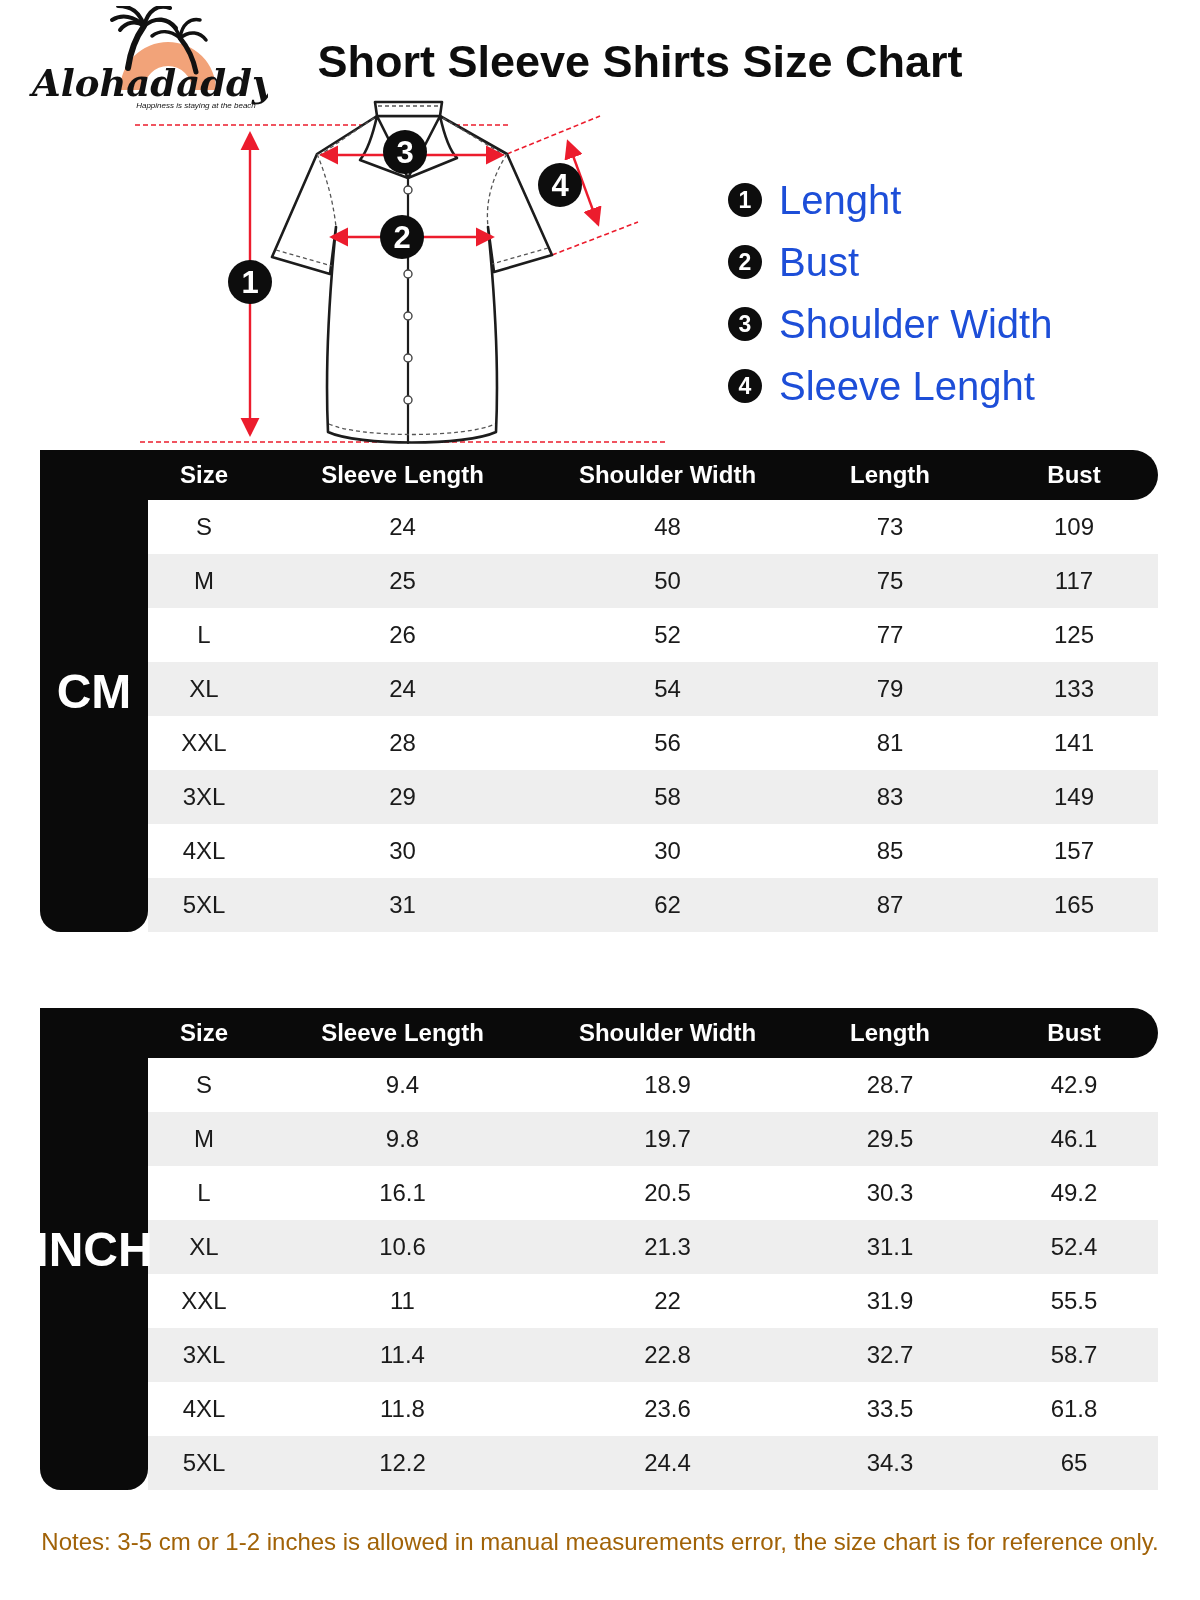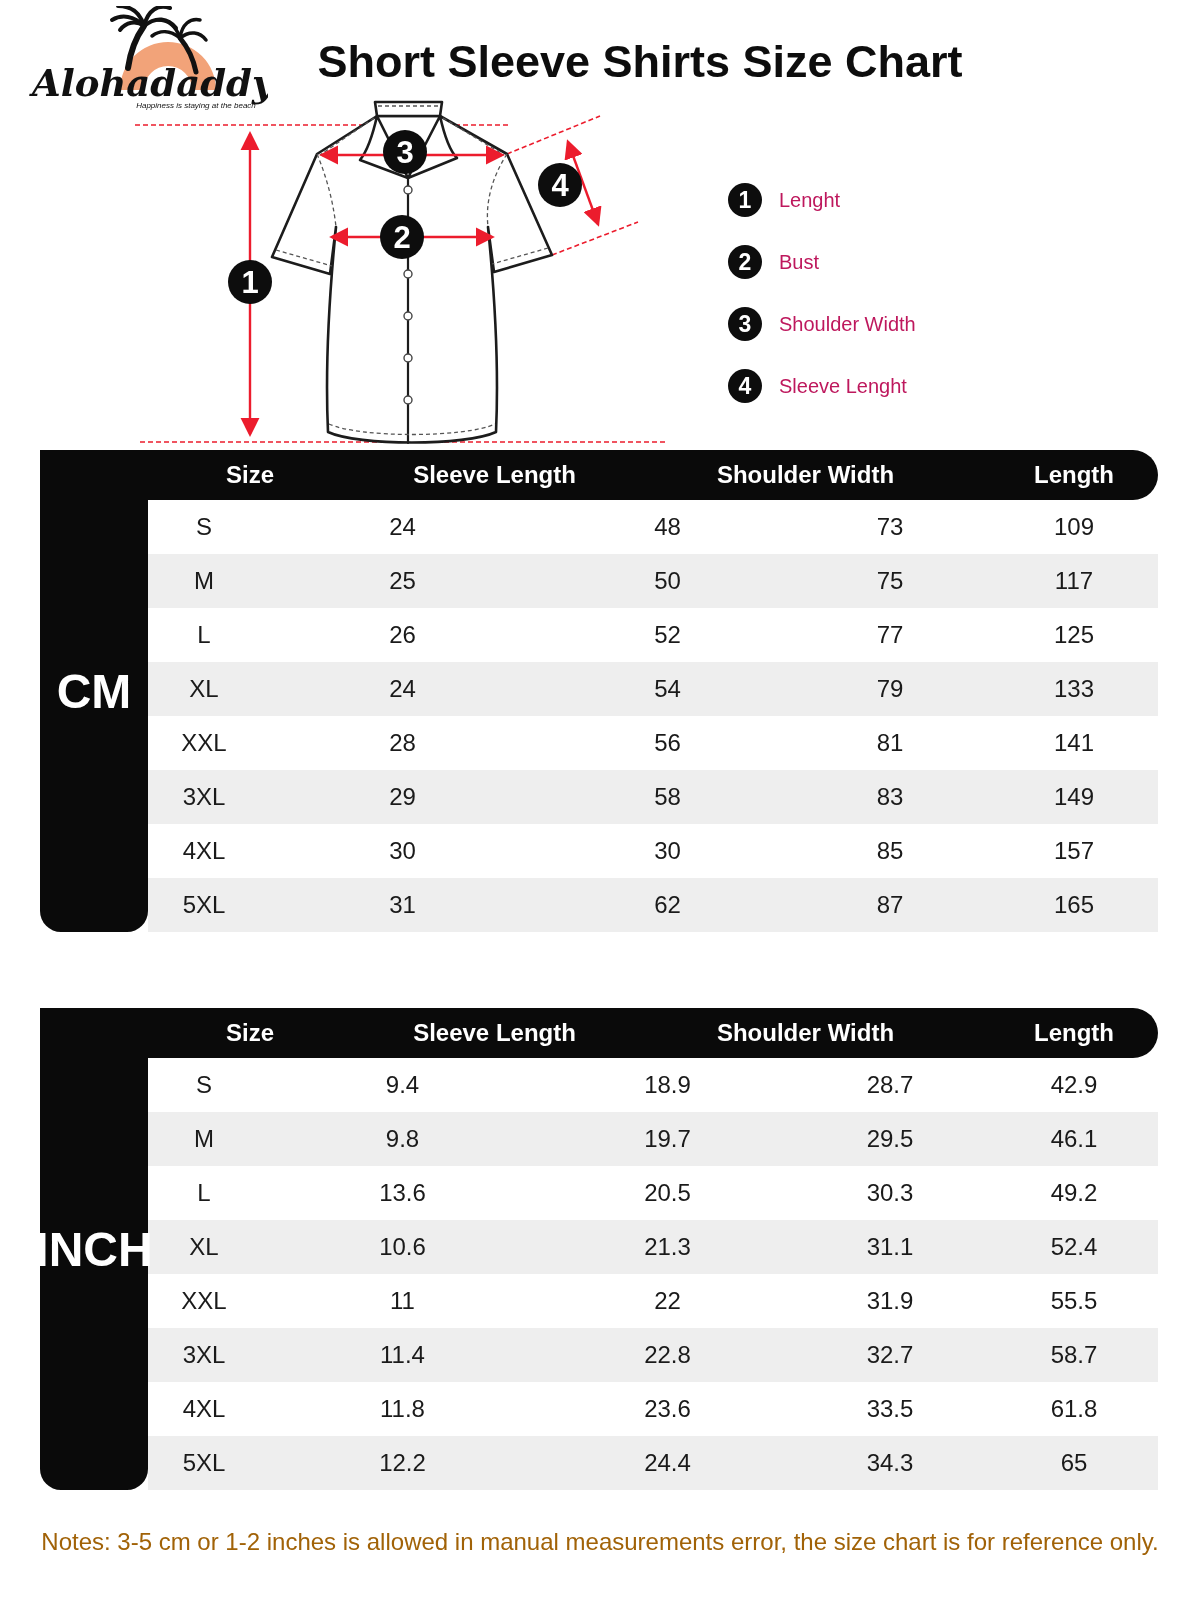--- a/index.html
+++ b/index.html
@@ -13,34 +13,34 @@
                 font-size:45px; font-weight:bold; color:#0d0d0d; letter-spacing:0px; }
 
   
   .diagram { position:absolute; left:110px; top:92px; width:600px; height:362px; }
 
   .legend { position:absolute; left:728px; top:182px; }
   .legend-row { display:flex; align-items:center; height:36px; margin-bottom:26px; }
   .legend-num { width:34px; height:34px; border-radius:50%; background:#0d0d0d; color:#fff;
                 font-weight:bold; font-size:23px; display:flex; align-items:center;
                 justify-content:center; margin-right:17px; flex:0 0 34px; }
-  .legend-label { font-size:20px; color:#be185d; }
+  .legend-label { font-size:40px; color:#1d4ed8; }
 
   
   .size-table { position:absolute; left:40px; width:1118px; }
   .size-table.cm   { top:450px; }
   .size-table.inch { top:1008px; }
   .unit-strip { position:absolute; left:0; top:0; width:108px; height:482px; background:#0a0a0a;
                 color:#fff; display:flex; align-items:center; justify-content:center;
                 font-weight:bold;border-radius:21px; }
   .cm .unit-strip   { font-size:48px; }
   .inch .unit-strip { font-size:48px; letter-spacing:0px; }
   .thead { position:relative; height:50px; background:#0a0a0a; border-radius:0 25px 25px 0;
            display:grid; grid-template-columns:108px 112px 285px 245px 200px 168px;
-           align-items:center;gap:46px; }
+           align-items:center; }
   .th { color:#fff; font-weight:bold; font-size:24px; text-align:center; }
   .tbody { margin-left:108px; width:1010px; }
   .tr { display:grid; grid-template-columns:112px 285px 245px 200px 168px; height:54px;
         align-items:center; }
   .tr:nth-child(even) { background:#eeeeee; }
   .td { font-size:24px; color:#1a1a1a; text-align:center; }
 
   
   .note { position:absolute; left:0; right:0; top:1528px; text-align:center;
           font-size:24px; color:#a16207; }
@@ -263,21 +263,21 @@
       </div>
       <div class="tr">
         <div class="td">M</div>
         <div class="td">9.8</div>
         <div class="td">19.7</div>
         <div class="td">29.5</div>
         <div class="td">46.1</div>
       </div>
       <div class="tr">
         <div class="td">L</div>
-        <div class="td">13.6</div>
+        <div class="td">16.1</div>
         <div class="td">20.5</div>
         <div class="td">30.3</div>
         <div class="td">49.2</div>
       </div>
       <div class="tr">
         <div class="td">XL</div>
         <div class="td">10.6</div>
         <div class="td">21.3</div>
         <div class="td">31.1</div>
         <div class="td">52.4</div>

